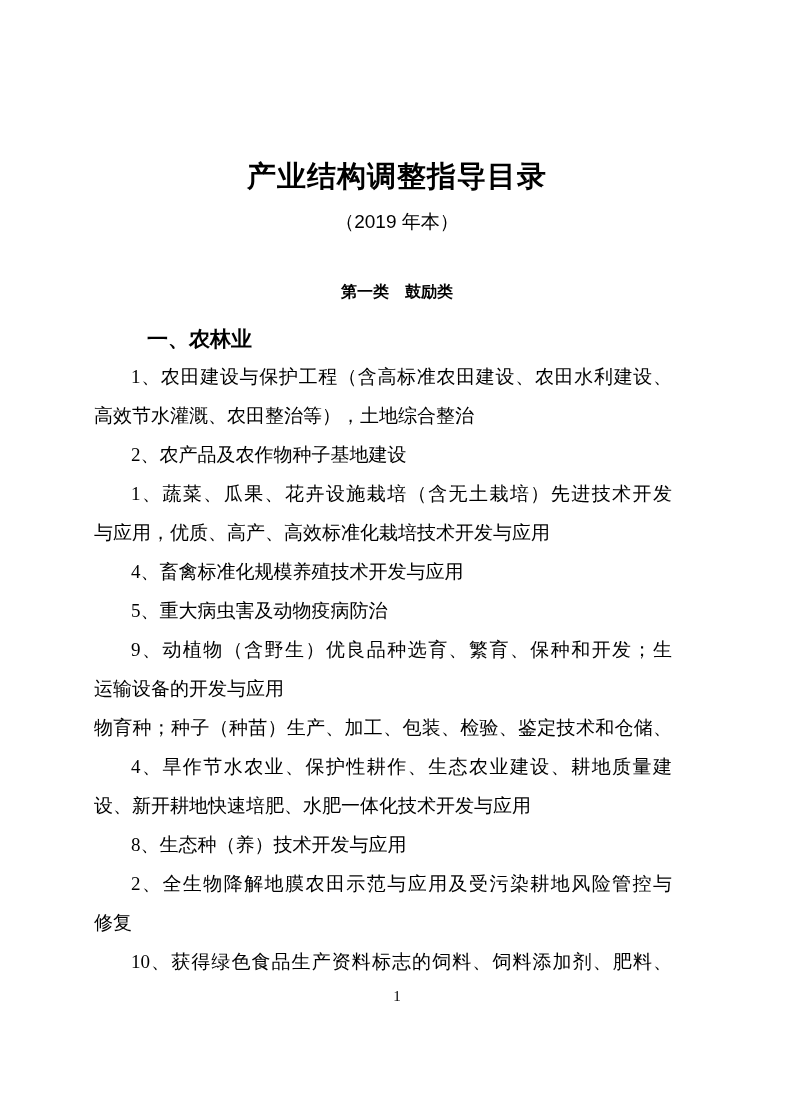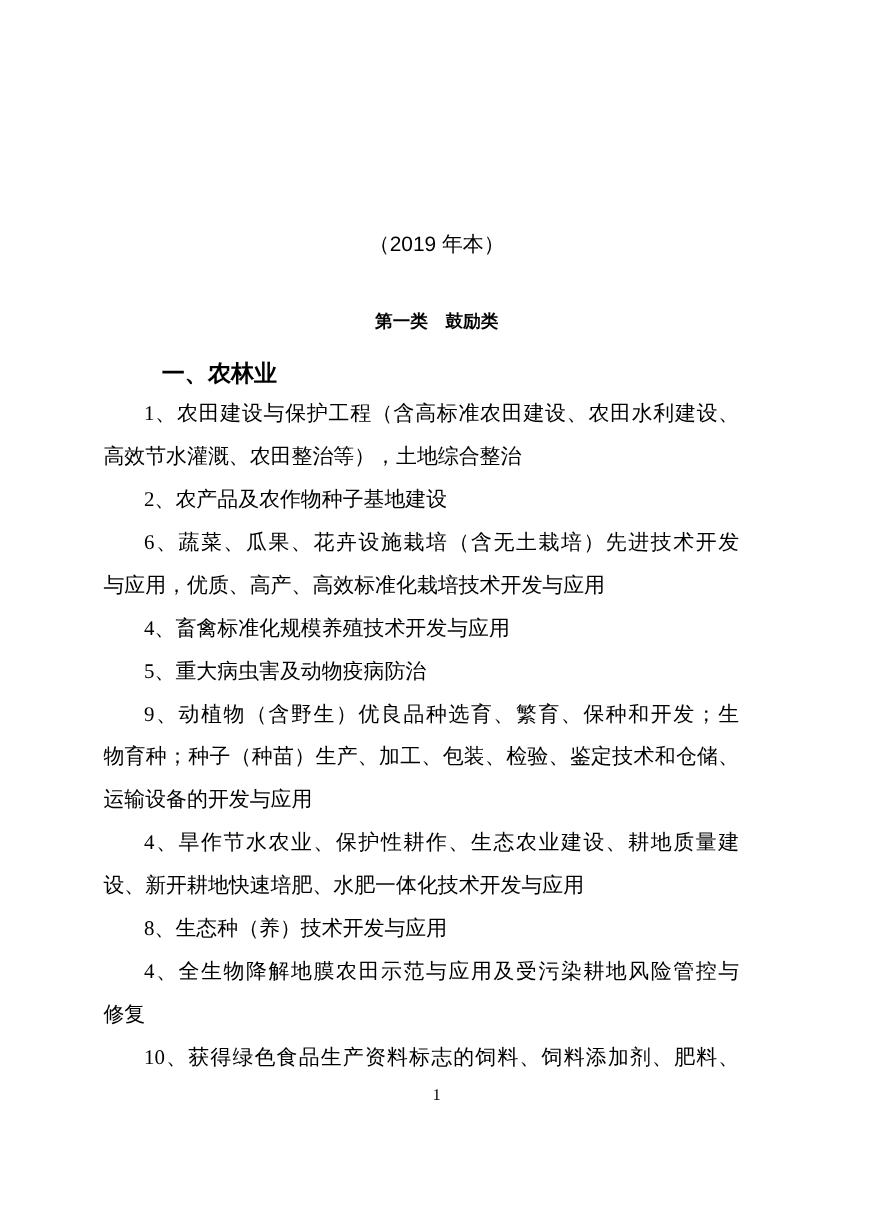--- a/index.html
+++ b/index.html
@@ -85,68 +85,69 @@
     text-align: center;
     font-size: 15px;
     font-family: "Liberation Serif", serif;
   }
 </style>
 </head>
 <body>
 
 <div class="page">
 
+  <h1 class="doc-title">产业结构调整指导目录</h1>
 
   <div class="doc-subtitle">（2019 年本）</div>
 
   <h2 class="category-heading">第一类　鼓励类</h2>
 
   <h3 class="section-heading">一、农林业</h3>
 
   <div class="body-text">
 
     <div class="item">
       <div class="line first full">1、农田建设与保护工程（含高标准农田建设、农田水利建设、</div>
       <div class="line">高效节水灌溉、农田整治等），土地综合整治</div>
     </div>
 
     <div class="item">
       <div class="line first">2、农产品及农作物种子基地建设</div>
     </div>
 
     <div class="item">
-      <div class="line first full">6、蔬菜、瓜果、花卉设施栽培（含无土栽培）先进技术开发</div>
+      <div class="line first full">1、蔬菜、瓜果、花卉设施栽培（含无土栽培）先进技术开发</div>
       <div class="line">与应用，优质、高产、高效标准化栽培技术开发与应用</div>
     </div>
 
     <div class="item">
       <div class="line first">4、畜禽标准化规模养殖技术开发与应用</div>
     </div>
 
     <div class="item">
       <div class="line first">5、重大病虫害及动物疫病防治</div>
     </div>
 
     <div class="item">
       <div class="line first full">9、动植物（含野生）优良品种选育、繁育、保种和开发；生</div>
+      <div class="line">运输设备的开发与应用</div>
       <div class="line full">物育种；种子（种苗）生产、加工、包装、检验、鉴定技术和仓储、</div>
-      <div class="line">运输设备的开发与应用</div>
     </div>
 
     <div class="item">
       <div class="line first full">4、旱作节水农业、保护性耕作、生态农业建设、耕地质量建</div>
       <div class="line">设、新开耕地快速培肥、水肥一体化技术开发与应用</div>
     </div>
 
     <div class="item">
       <div class="line first">8、生态种（养）技术开发与应用</div>
     </div>
 
     <div class="item">
-      <div class="line first full">4、全生物降解地膜农田示范与应用及受污染耕地风险管控与</div>
+      <div class="line first full">2、全生物降解地膜农田示范与应用及受污染耕地风险管控与</div>
       <div class="line">修复</div>
     </div>
 
     <div class="item">
       <div class="line first full">10、获得绿色食品生产资料标志的饲料、饲料添加剂、肥料、</div>
     </div>
 
   </div>
 
   <div class="page-number">1</div>

